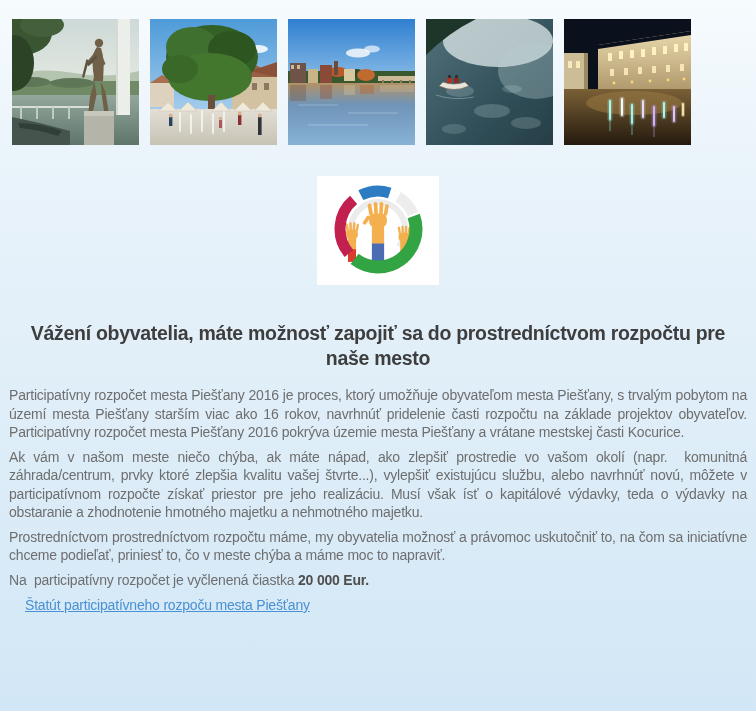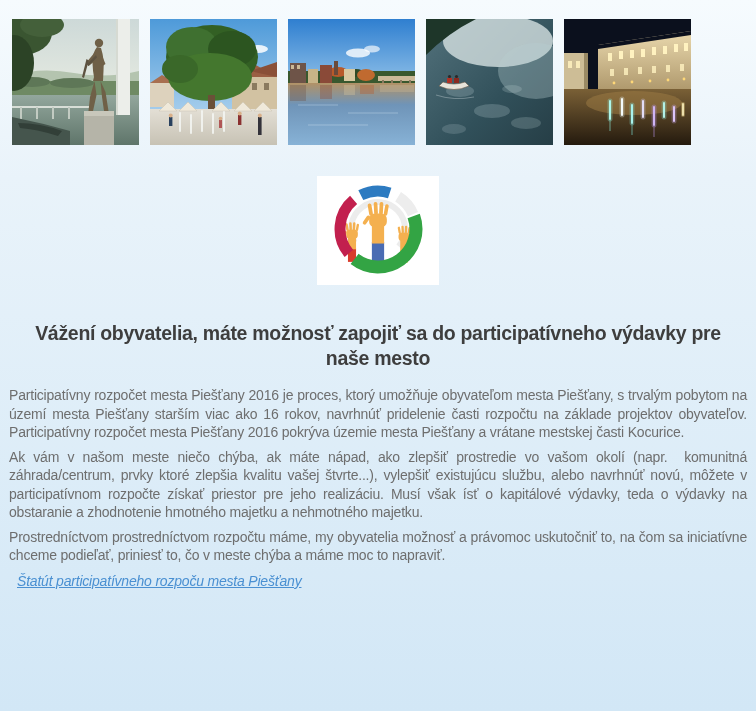--- a/index.html
+++ b/index.html
@@ -23,21 +23,21 @@
     font-size:19.5px;line-height:25px;letter-spacing:-0.3px;
     font-weight:bold;color:#3e3e3e;text-align:center;
   }
   .article{padding:0 9px;}
   p.body{
     margin:0 0 6px;
     font-size:14px;line-height:18.5px;letter-spacing:-0.2px;
     color:#6e6e6e;text-align:justify;
   }
   p.body strong{color:#4e4e4e;}
-  p.linkline{margin:8px 8px 0;font-size:14px;letter-spacing:-0.2px;font-style:italic;}
+  p.linkline{margin:8px 16px 0;font-size:14px;letter-spacing:-0.2px;}
   p.linkline a{color:#4a90d2;text-decoration:underline;cursor:pointer;}
 </style>
 </head>
 <body>
 
 <div class="page">
 
   <div class="gallery">
 
     <div class="photo">
@@ -333,22 +333,23 @@
           <path d="M 31.9 77.4 A 38 38 0 0 1 36.6 23.9" transform="translate(-61,-53) translate(0,0)" fill="none" stroke="none"></path>
           <path d="M -29.1 24.4 A 38 38 0 0 1 -24.4 -29.1" fill="none" stroke="#c2204e" stroke-width="11"></path>
           <path d="M -17.2 -33.9 A 38 38 0 0 1 11.7 -36.1" fill="none" stroke="#2d7bc1" stroke-width="11"></path>
           <path d="M 20.1 -32.2 A 38 38 0 0 1 35 -14.9" fill="none" stroke="#ededed" stroke-width="11"></path>
           <path d="M 35.7 -13 A 38 38 0 0 1 -23.4 29.9" fill="none" stroke="#33a444" stroke-width="13"></path>
         </g>
       </svg>
     </div>
   </div>
 
-  <h1 class="title">Vážení obyvatelia, máte možnosť zapojiť sa do participatívneho výdavky pre naše mesto</h1>
+  <h1 class="title">Vážení obyvatelia, máte možnosť zapojiť sa do prostredníctvom rozpočtu pre naše mesto</h1>
 
   <div class="article">
     <p class="body">Participatívny rozpočet mesta Piešťany 2016 je proces, ktorý umožňuje obyvateľom mesta Piešťany, s trvalým pobytom na území mesta Piešťany starším viac ako 16 rokov, navrhnúť pridelenie časti rozpočtu na základe projektov obyvateľov. Participatívny rozpočet mesta Piešťany 2016 pokrýva územie mesta Piešťany a vrátane mestskej časti Kocurice.</p>
     <p class="body">Ak vám v našom meste niečo chýba, ak máte nápad, ako zlepšiť prostredie vo vašom okolí (napr.&nbsp; komunitná záhrada/centrum, prvky ktoré zlepšia kvalitu vašej štvrte...), vylepšiť existujúcu službu, alebo navrhnúť novú, môžete v participatívnom rozpočte získať priestor pre jeho realizáciu. Musí však ísť o kapitálové výdavky, teda o výdavky na obstaranie a zhodnotenie hmotného majetku a nehmotného majetku.</p>
     <p class="body">Prostredníctvom prostredníctvom rozpočtu máme, my obyvatelia možnosť a právomoc uskutočniť to, na čom sa iniciatívne chceme podieľať, priniesť to, čo v meste chýba a máme moc to napraviť.</p>
+    <p class="body"><span>Na &nbsp;participatívny rozpočet je vyčlenená čiastka </span><strong>20 000 Eur.</strong></p>
     <p class="linkline"><a href="#">Štatút participatívneho rozpoču mesta Piešťany</a></p>
   </div>
 
 </div>
 
 </body></html>

